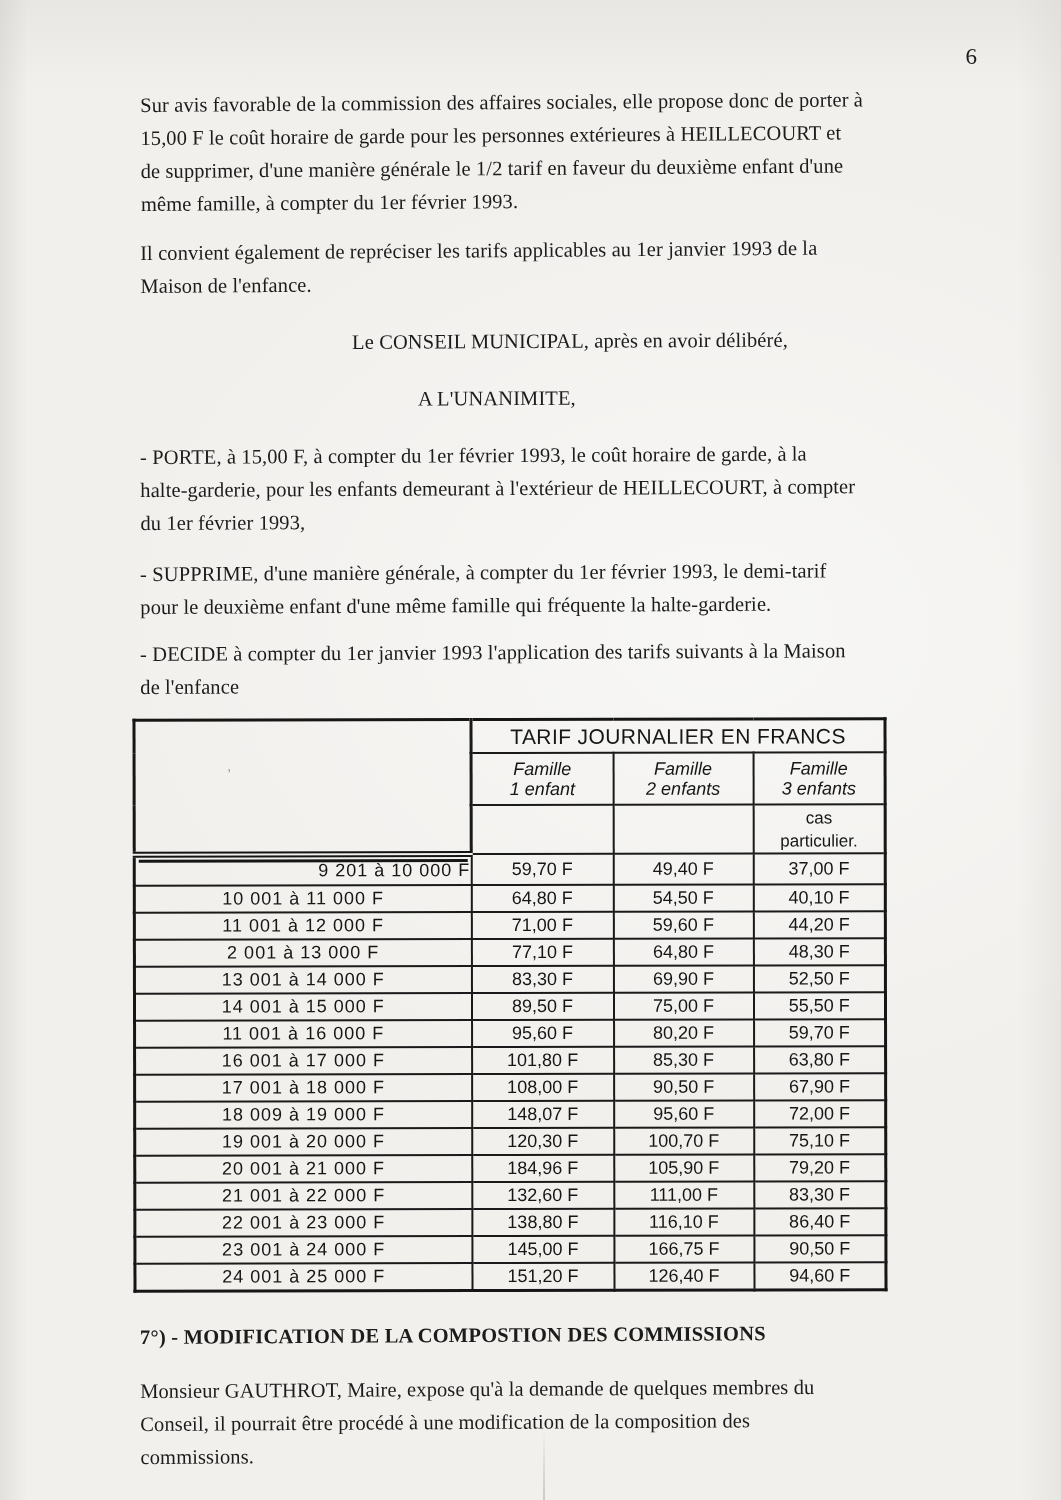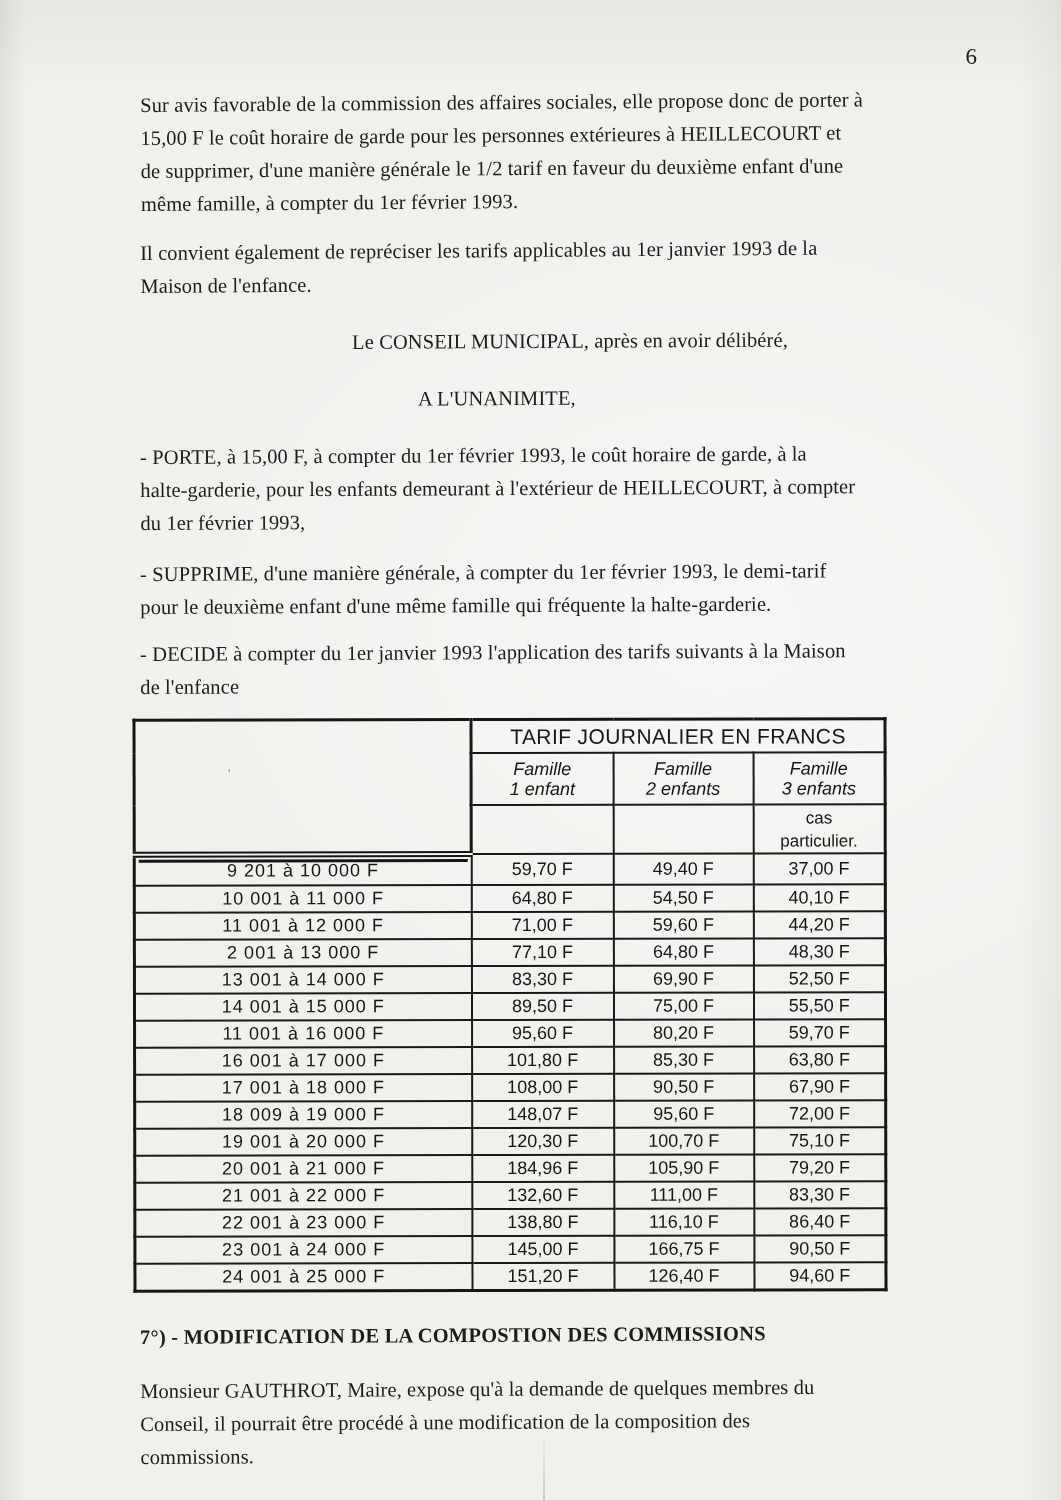--- a/index.html
+++ b/index.html
@@ -76,21 +76,21 @@
     padding: 0; font-weight: normal;
   }
   .tariff .corner-cell { border-right-width: 3px; border-bottom: 6px double #141414; position: relative; }
   .tariff .corner-mark { position: absolute; left: 92px; top: 44px; font-size: 15px; opacity: 0.45; }
   .tariff .title-cell { height: 31px; font-size: 21px; letter-spacing: 0.4px; border-bottom-width: 2px; }
   .tariff .colhead-cell { height: 50px; font-size: 18px; line-height: 20px; white-space: pre-line; font-style: italic; }
   .tariff .note-row td { height: 47px; font-size: 17px; line-height: 23px; white-space: pre-line; }
   .tariff tbody td { height: 25px; font-size: 18px; }
   .tariff tbody td.range-cell { letter-spacing: 1px; }
   .tariff tbody tr:first-child td { height: 27px; }
-  .tariff tbody tr:first-child td.range-cell { position: relative; }
+  .tariff tbody tr:first-child td.range-cell { position: relative; text-align: right; }
   .tariff tbody tr:first-child td.range-cell::before {
     content: ""; position: absolute; left: 3px; right: 3px; top: 2px; height: 3px;
     background: #161616;
   }
 
   .section-heading {
     margin: 34px 0 0 0;
     font-size: 20.5px; font-weight: bold; letter-spacing: 0.2px;
     white-space: pre-line;
   }

